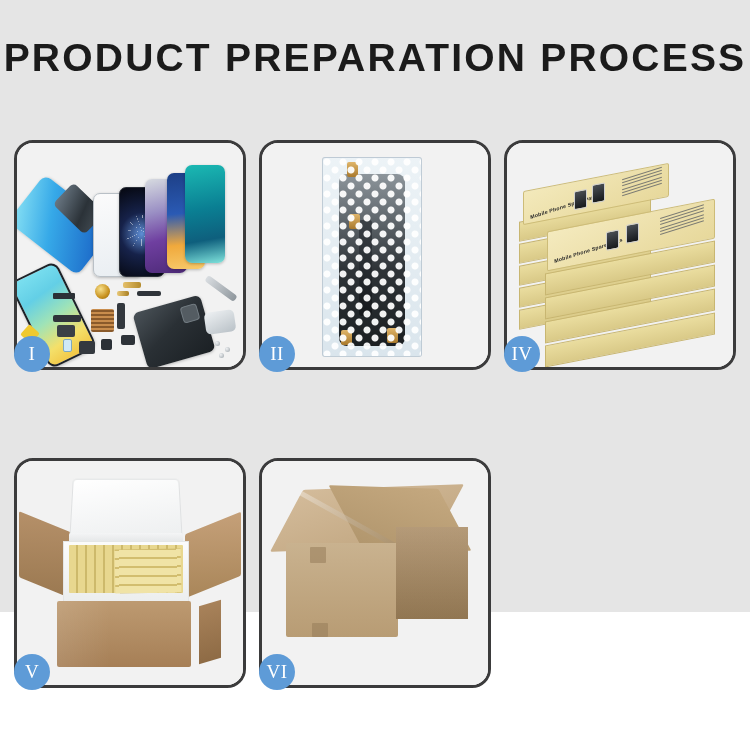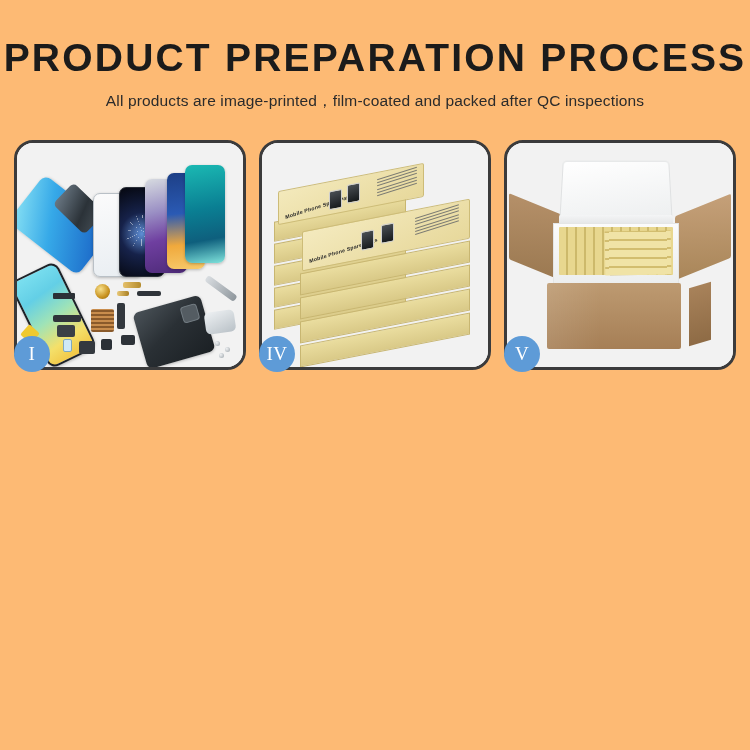--- a/index.html
+++ b/index.html
@@ -4,21 +4,21 @@
 <title>Product Preparation Process</title>
 <style>
   * { box-sizing: border-box; }
   html, body {
     margin: 0; padding: 0;
     width: 750px; height: 750px;
     background: #ffffff;
     font-family: "Liberation Sans", sans-serif;
     overflow: hidden;
   }
-  .page { position: relative; width: 750px; height: 750px; background:#fdba74; }
+  .page { position: relative; width: 750px; height: 612px; background:#e5e5e5; }
 
   
   .header { position:absolute; left:0; top:38px; width:750px; text-align:center; }
   .title {
     font-family: "Liberation Sans", sans-serif;
     font-size: 39px; font-weight: 700; letter-spacing: 2.2px;
     color:#1b1b1b; line-height:1; white-space:nowrap;
   }
   .subtitle {
     margin-top: 14px;
@@ -400,21 +400,20 @@
   }
   .tape { position:absolute; background: rgba(150,124,90,.55); border-radius:1px; }
 </style>
 </head>
 <body>
 
 <div class="page">
 
   <div class="header">
     <div class="title">PRODUCT PREPARATION PROCESS</div>
-    <div class="subtitle">All products are image-printed，film-coated and packed after QC inspections</div>
   </div>
 
   <div class="grid">
 
     <div class="panel">
       <div class="panel-inner">
         <div class="p1">
           <div class="scr s-blue"></div>
           <div class="scr s-glass"></div>
           <div class="scr s-dark"></div>
@@ -441,20 +440,35 @@
           <div class="tool1"></div>
           <div class="tool2"></div>
           <div class="screw" style="left:198px; top:198px;"></div>
           <div class="screw" style="left:208px; top:204px;"></div>
           <div class="screw" style="left:202px; top:210px;"></div>
         </div>
       </div>
       <div class="badge">I</div>
     </div>
 
+    <div class="panel">
+      <div class="panel-inner">
+        <div class="bag">
+          <div class="item"></div>
+          <div class="cable"></div>
+          <div class="tab" style="left:24px; top:4px;"></div>
+          <div class="tab" style="left:26px; top:56px;"></div>
+          <div class="tab" style="left:18px; top:172px;"></div>
+          <div class="tab" style="left:64px; top:170px;"></div>
+          <div class="bubbles"></div>
+          <div class="bubbles2"></div>
+        </div>
+      </div>
+      <div class="badge">II</div>
+    </div>
 
 
     <div class="panel">
       <div class="panel-inner">
         <div class="p4">
           <div class="stack">
 
             <div class="edge" style="left:6px;  top:44px;  width:132px; height:20px; transform:skewY(-11deg);"></div>
             <div class="edge" style="left:6px;  top:66px;  width:132px; height:20px; transform:skewY(-11deg);"></div>
             <div class="edge" style="left:6px;  top:88px;  width:132px; height:20px; transform:skewY(-11deg);"></div>
@@ -510,15 +524,29 @@
           <div class="inner-foam"></div>
           <div class="yboxes"></div>
           <div class="yboxes2"></div>
           <div class="carton-front"></div>
           <div class="carton-side"></div>
         </div>
       </div>
       <div class="badge">V</div>
     </div>
 
+    <div class="panel">
+      <div class="panel-inner">
+        <div class="p6">
+          <div class="c6-top"></div>
+          <div class="c6-top2"></div>
+          <div class="c6-seam"></div>
+          <div class="c6-front"></div>
+          <div class="c6-side"></div>
+          <div class="tape" style="left:48px;  top:86px;  width:16px; height:16px;"></div>
+          <div class="tape" style="left:50px;  top:162px; width:16px; height:14px;"></div>
+        </div>
+      </div>
+      <div class="badge">VI</div>
+    </div>
 
   </div>
 </div>
 
 </body></html>

